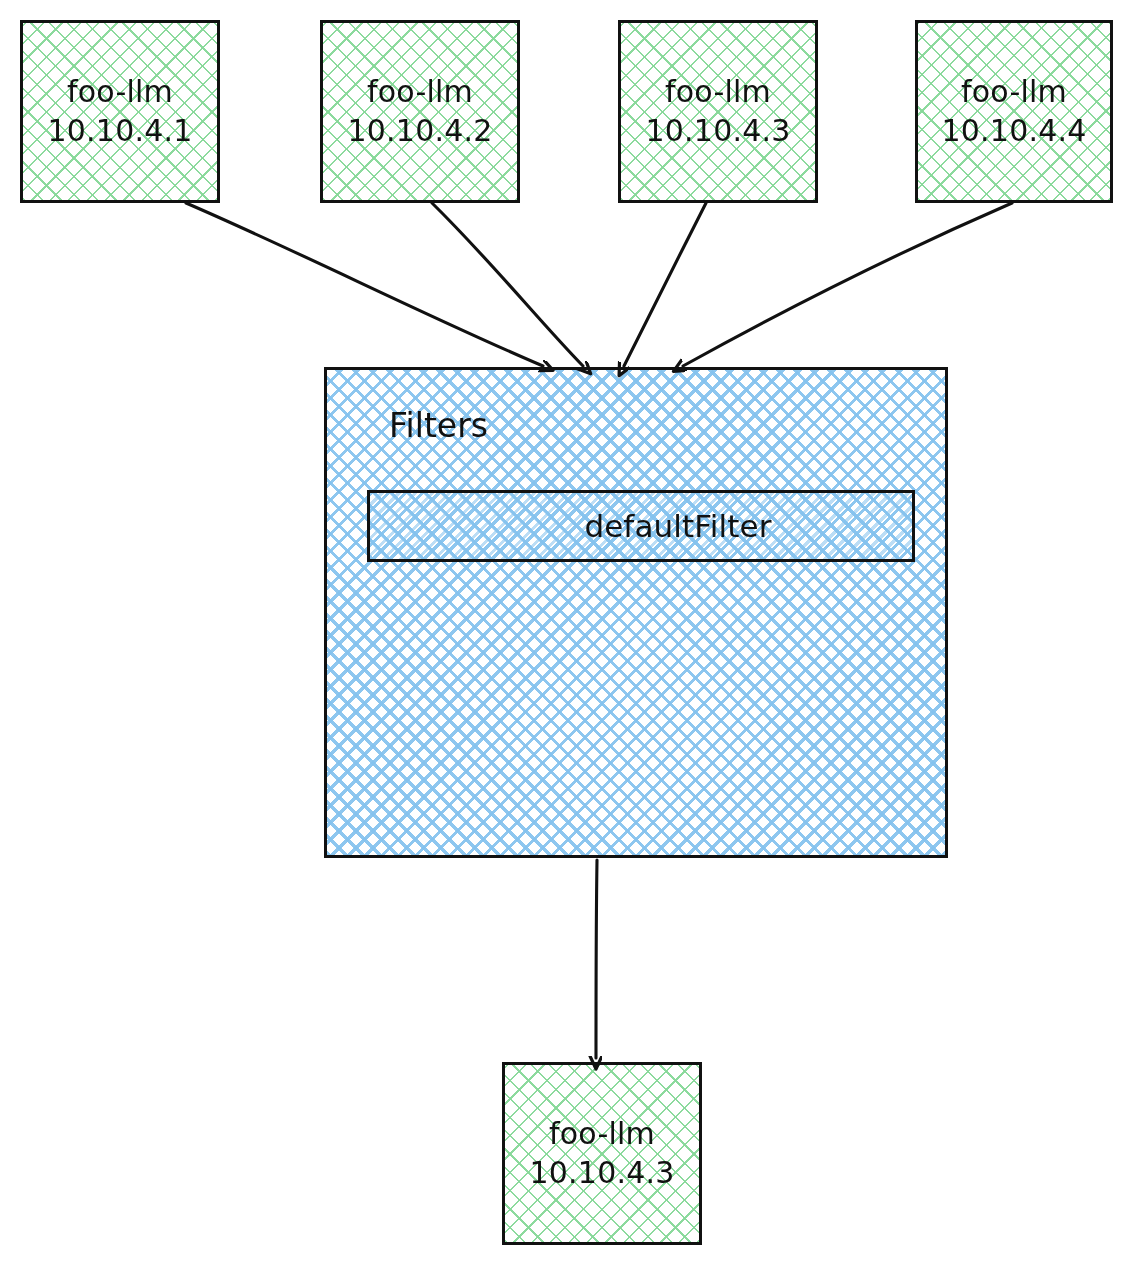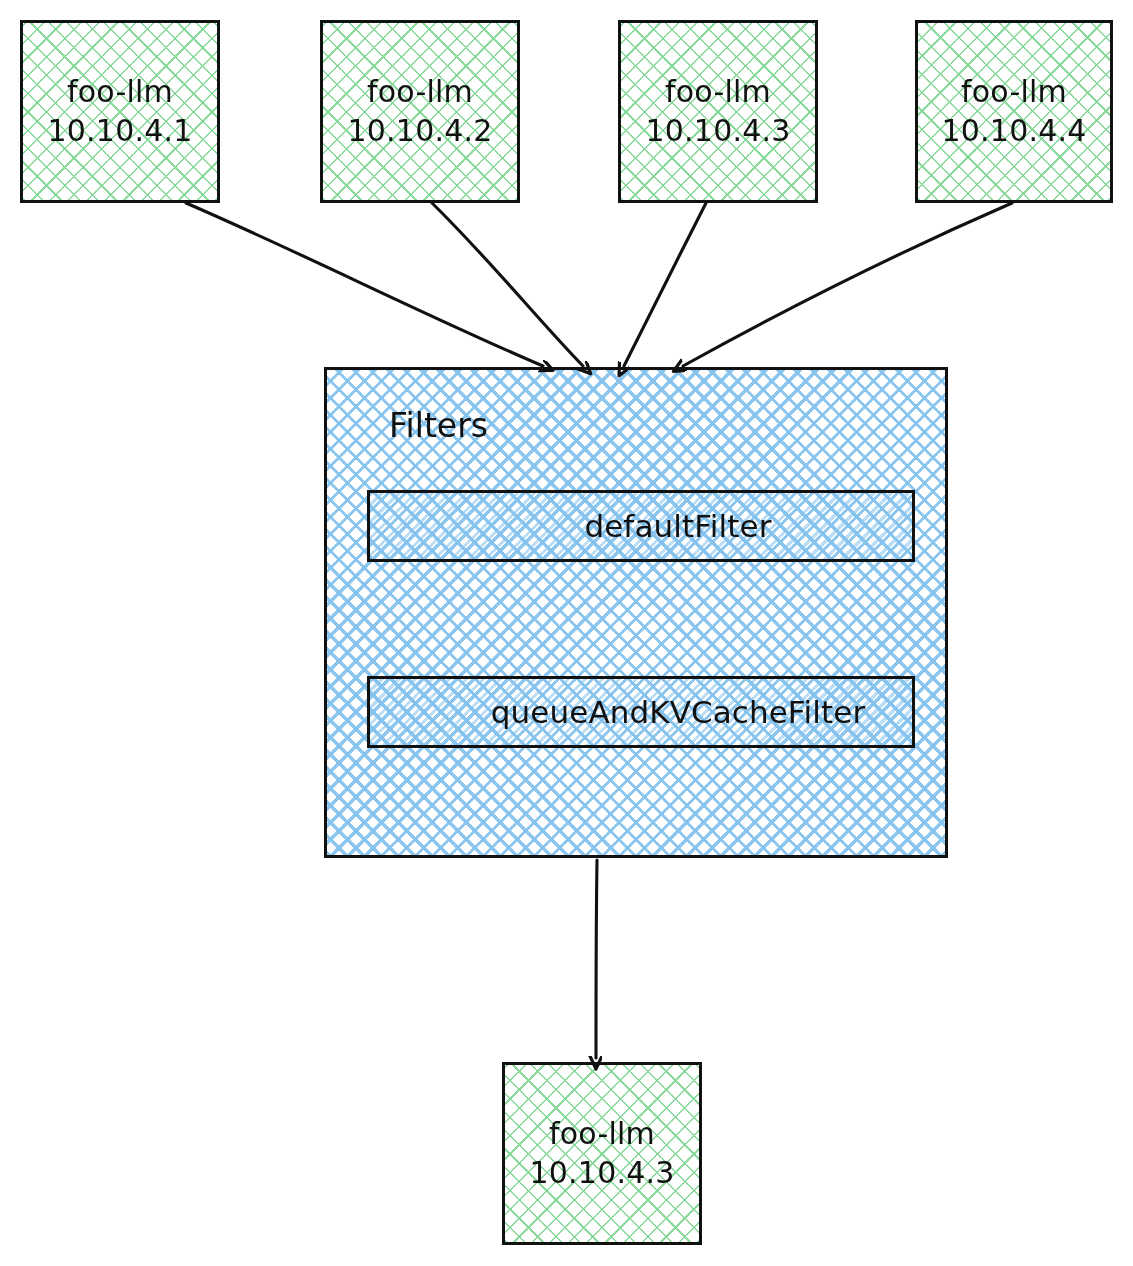--- a/index.html
+++ b/index.html
@@ -164,23 +164,20 @@
   </div>
 
   <div id="filters-box" style="left:288px; top:367px; width:624px; height:491px;margin-left:36px;">
     <div id="filters-title">Filters</div>
 
     <div class="filter-row" style="top:120px;">
       <span class="filter-label">defaultFilter</span>
     </div>
 
 
-    <div class="filter-row" style="top:306px;">
-      <span class="filter-label">queueAndKVCacheFilter</span>
-    </div>
 
   </div>
 
   <div class="node green" style="left:502px; top:1062px; width:200px; height:183px;">
     <div class="node-line name">foo-llm</div>
     <div class="node-line addr">10.10.4.3</div>
   </div>
 
 </div>
 

